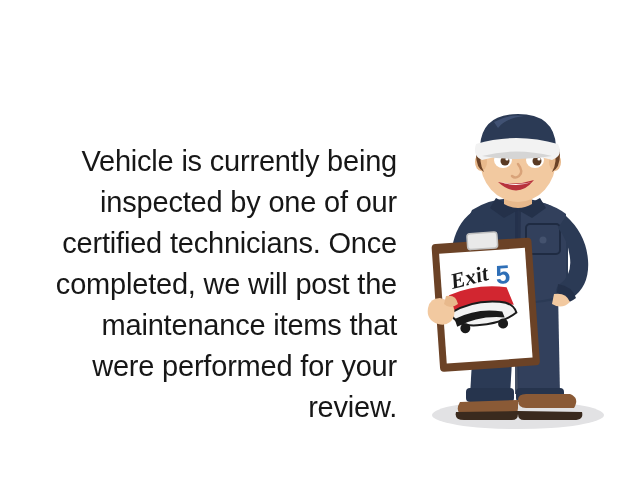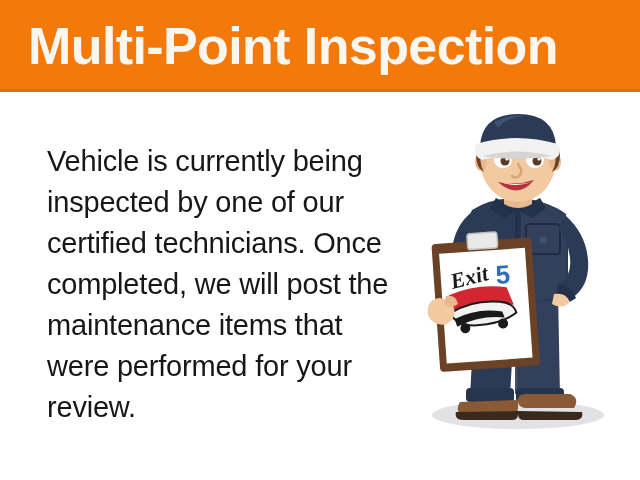--- a/index.html
+++ b/index.html
@@ -61,40 +61,38 @@
     position: absolute;
     left: 47px;
     top: 141px;
     width: 350px;
     color: #171717;
     font-family: "Liberation Sans", sans-serif;
     font-size: 29px;
     line-height: 41px;
     font-weight: normal;
     letter-spacing: -0.2px;
+    text-align: right;
   }
 
   
   #mechanic-illustration {
     position: absolute;
     left: 398px;
     top: 112px;
     width: 242px;
     height: 320px;
   }
   #mechanic-illustration svg { display: block; }
 </style>
 </head>
 <body>
 
 <div id="slide">
 
-  <div id="header-banner">
-    <div id="slide-title">Multi-Point Inspection</div>
-  </div>
 
   <div id="body-text">Vehicle is currently being inspected by one of our certified technicians. Once completed, we will post the maintenance items that were performed for your review.</div>
 
   <div id="mechanic-illustration">
     <svg width="242" height="320" viewBox="0 0 242 320" xmlns="http://www.w3.org/2000/svg">
 
       <ellipse cx="120" cy="303" rx="86" ry="14" fill="#E2E2E4"></ellipse>
 
       <path d="M78 178 L118 178 L112 284 L72 284 Z" fill="#2B3A55"></path>
       <path d="M118 178 L160 178 L162 284 L120 284 Z" fill="#32405C"></path>

